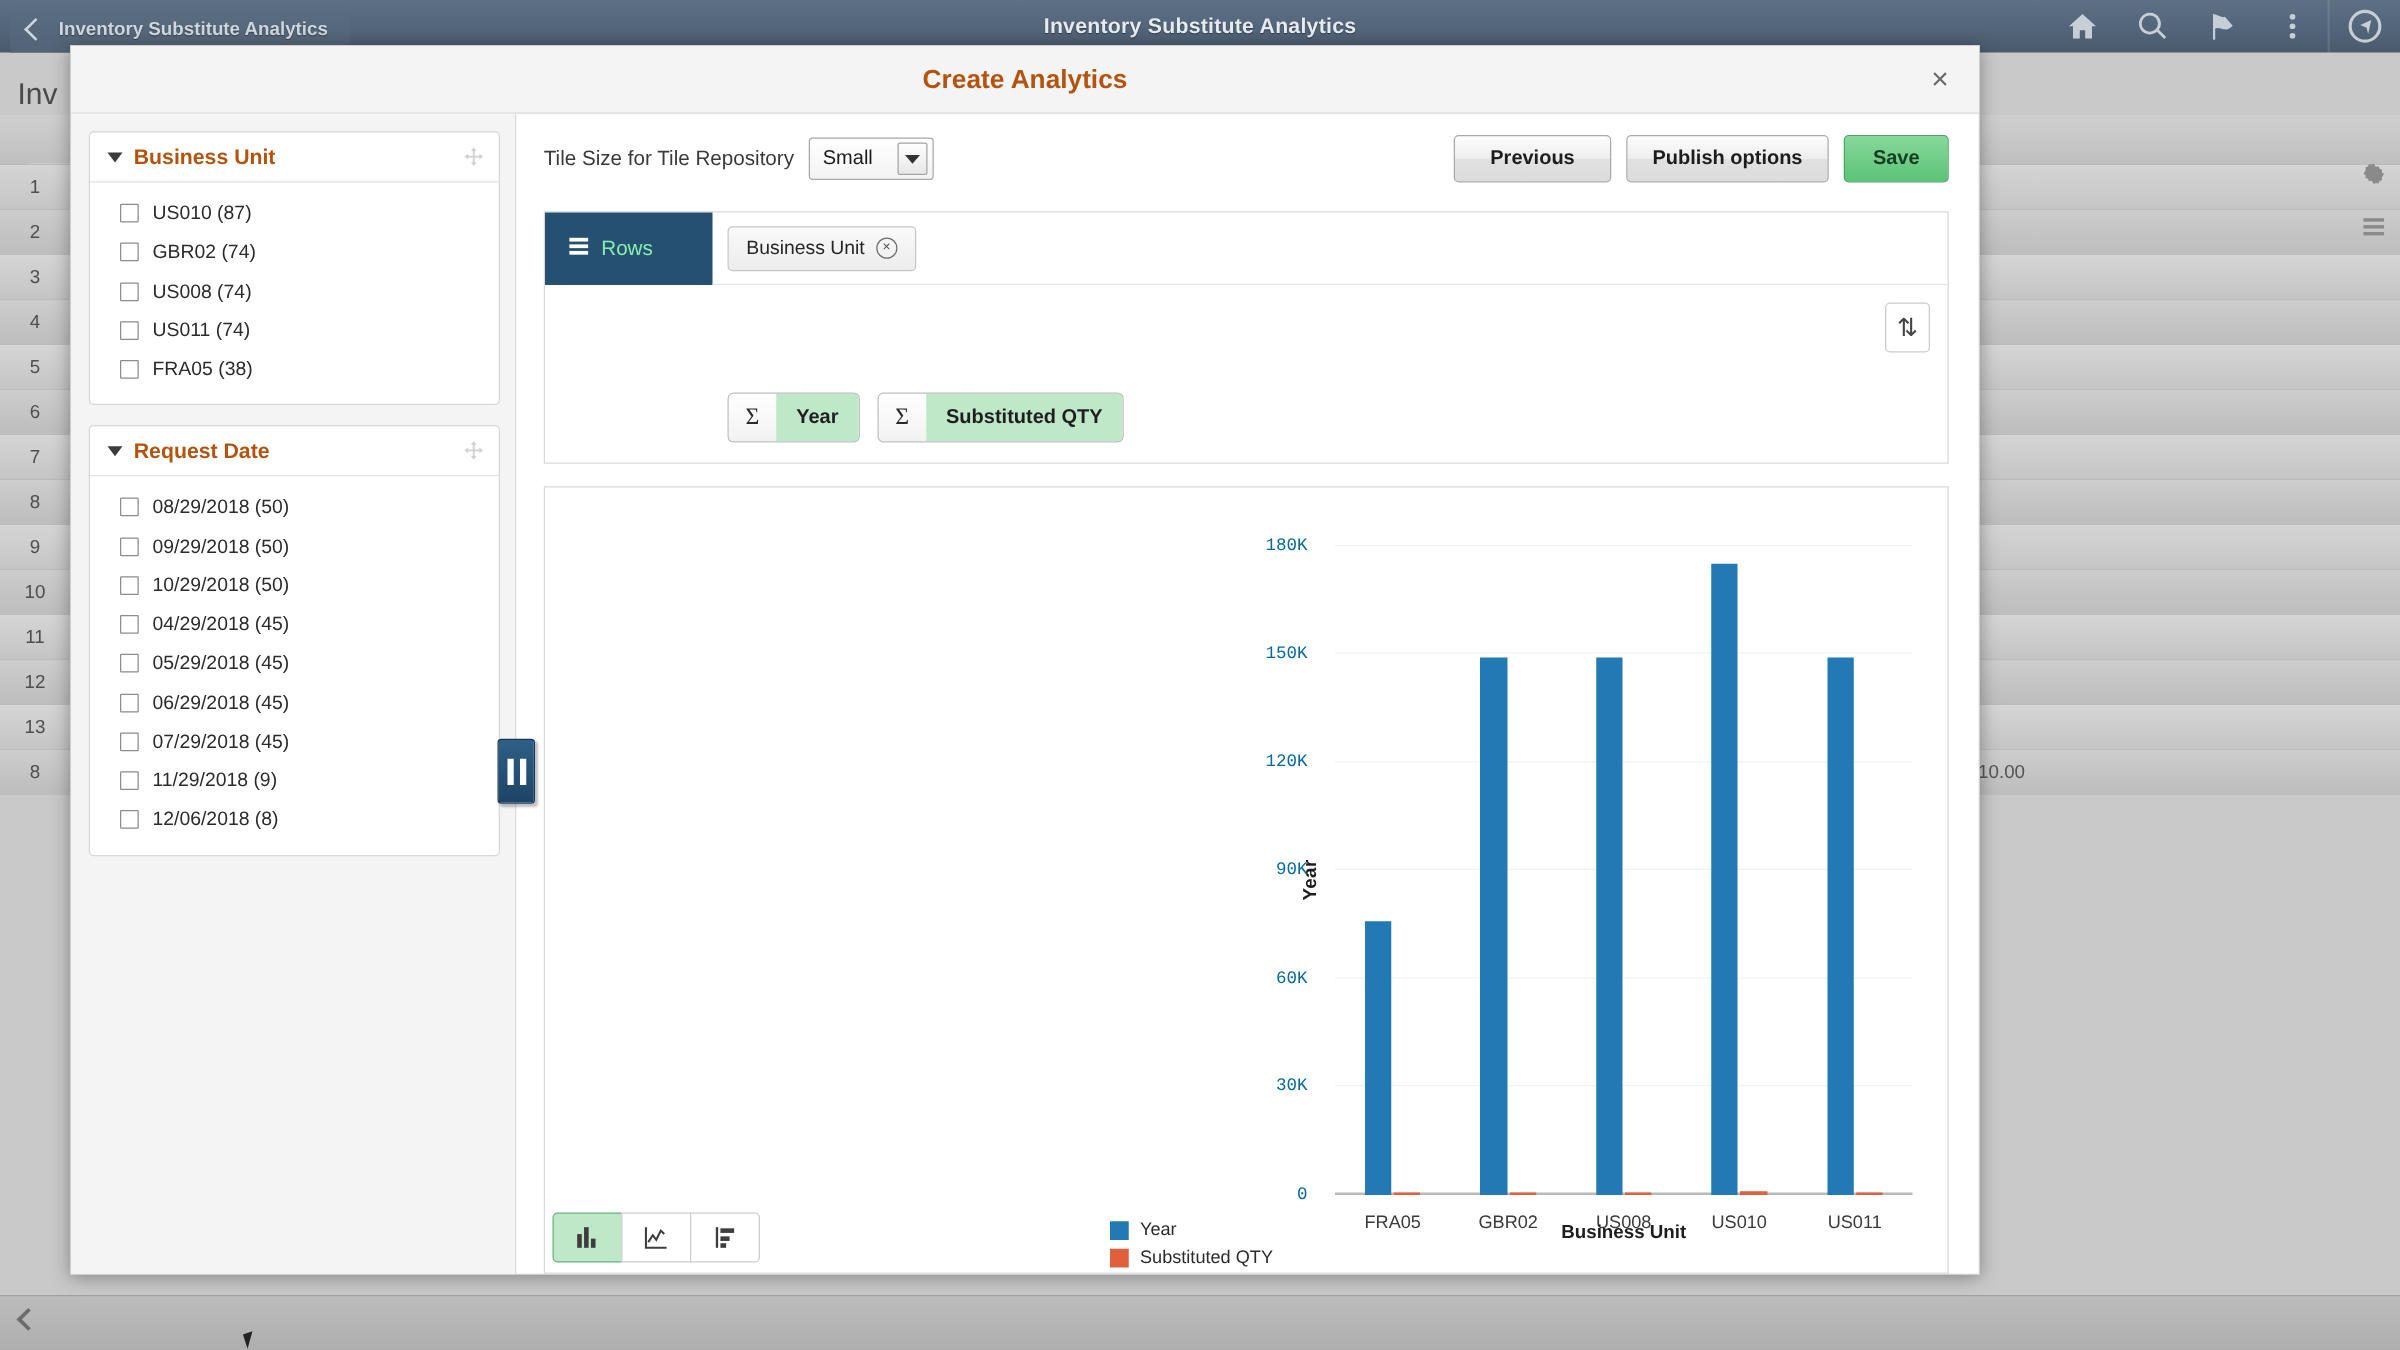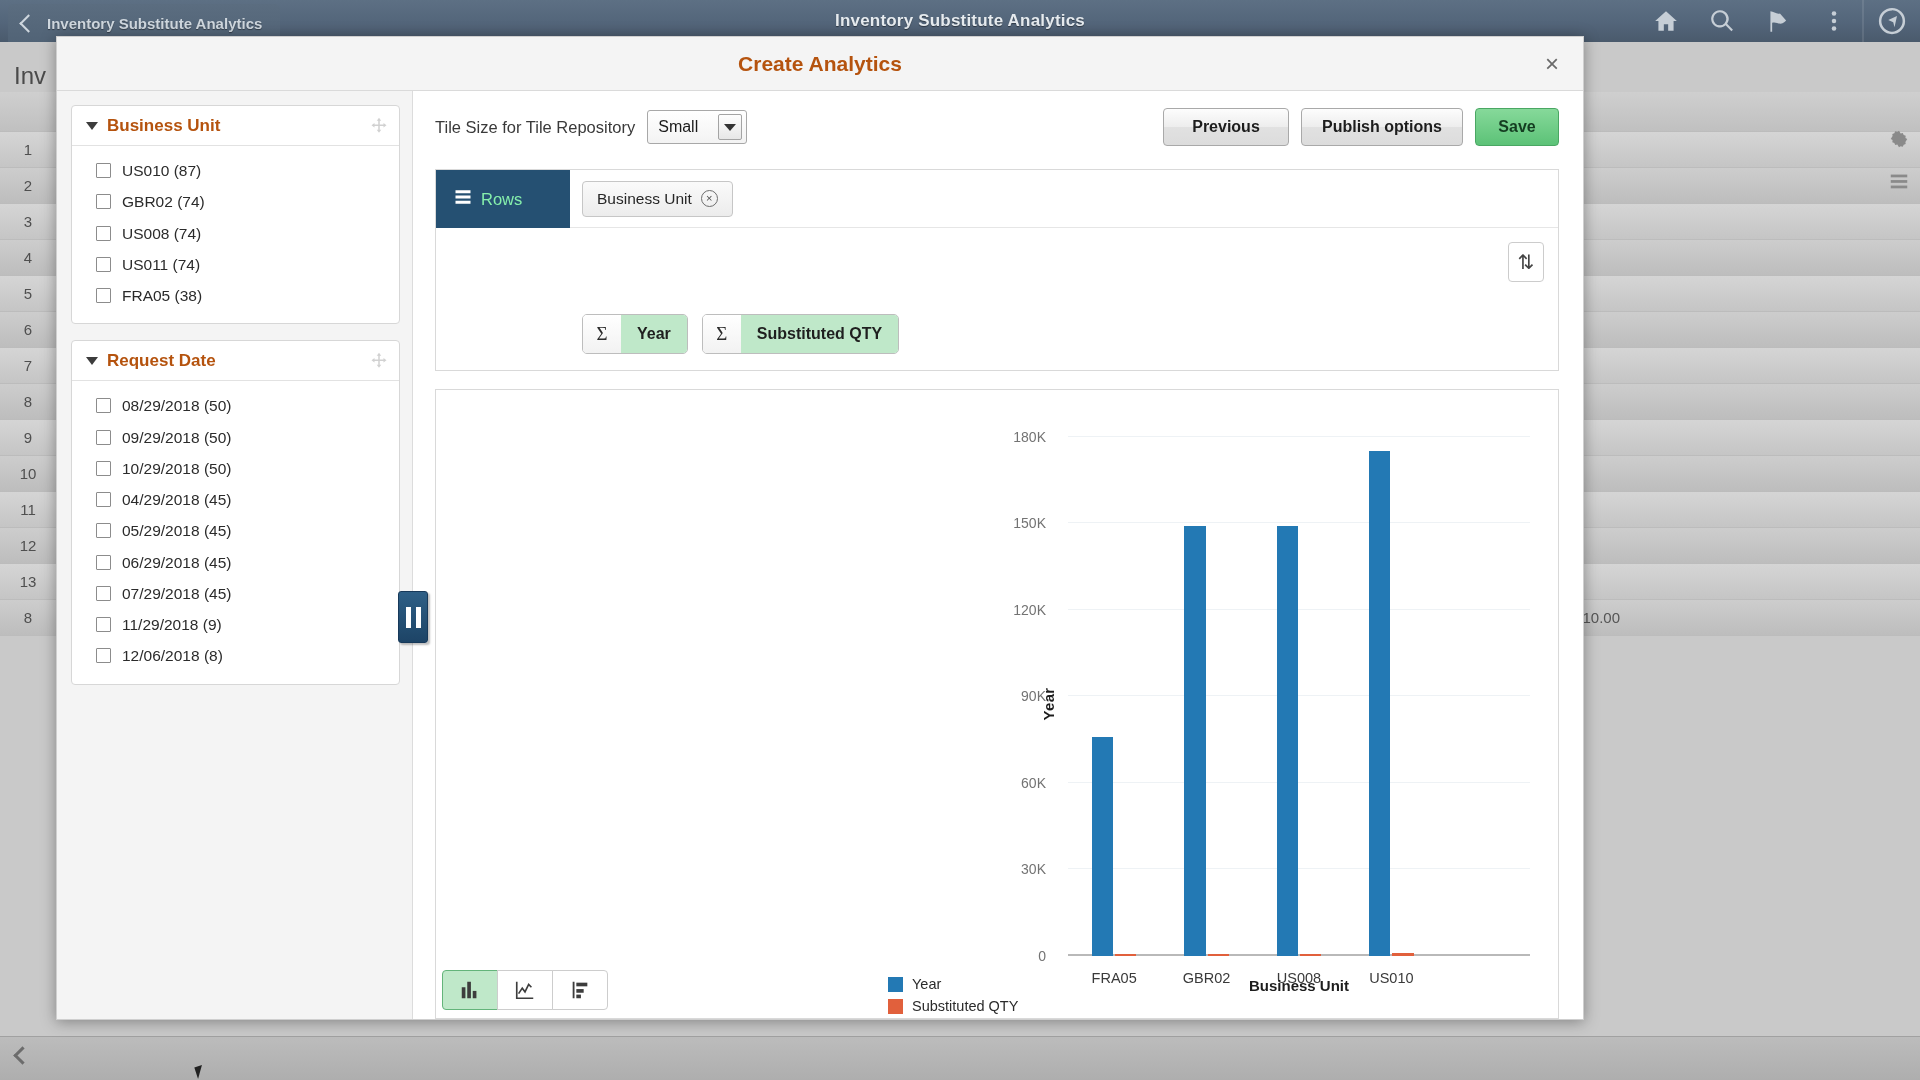--- a/index.html
+++ b/index.html
@@ -208,21 +208,21 @@
     margin:18px 0 0 0; border:1px solid #d9d9d9; background:#fff;
     flex:1; min-height:0; position:relative; display:flex; flex-direction:column;
   }
   #plot { position:relative; flex:1; min-height:0; }
   .ylabel-rot {
     position:absolute; left:596px; top:50%; transform:translateY(-50%) rotate(-90deg);
     font-size:15px; font-weight:bold; color:#1d1d1d; letter-spacing:.3px;
   }
   .ytick {
     position:absolute; right:0; transform:translateY(-50%);
-    font-size:14px; color:#737373; font-family:Liberation Sans, sans-serif;text-align:center;
+    font-size:14px; color:#0369a1; font-family:Liberation Mono, monospace;text-align:center;
   }
   #yticks { position:absolute; left:560px; top:18px; bottom:62px; width:58px; }
   #gridarea { position:absolute; left:632px; right:28px; top:18px; bottom:62px; }
   .gridline { position:absolute; left:0; right:0; height:1px; background:#eef2f5; }
   .gridline.zero { background:#b9b9b9; height:2px; }
   .barcol { position:absolute; bottom:0; top:0; }
   .bar-blue { position:absolute; bottom:0; background:#2379b4; }
   .bar-orange { position:absolute; bottom:0; background:#e1603c; }
   .xtick {
     position:absolute; top:100%; margin-top:14px; transform:translateX(-50%);
@@ -560,20 +560,25 @@
               <div class="barcol" style="left: 40%; width: 20%;">
                 <div class="bar-blue" style="left: 26%; width: 23%; height: 78.4211%; background: rgb(35, 121, 180);"></div>
                 <div class="bar-orange" style="left: 51%; width: 23%; height: 0.421053%; background: rgb(225, 96, 60);"></div>
                 <div class="xtick" style="left: 50%;">US008</div>
               </div>
               <div class="barcol" style="left: 60%; width: 20%;">
                 <div class="bar-blue" style="left: 26%; width: 23%; height: 92.1053%; background: rgb(35, 121, 180);"></div>
                 <div class="bar-orange" style="left: 51%; width: 23%; height: 0.473684%; background: rgb(225, 96, 60);"></div>
                 <div class="xtick" style="left: 50%;">US010</div>
               </div>
+              <div class="barcol" style="left: 80%; width: 20%;">
+                <div class="bar-blue" style="left: 26%; width: 23%; height: 78.4211%; background: rgb(35, 121, 180);"></div>
+                <div class="bar-orange" style="left: 51%; width: 23%; height: 0.421053%; background: rgb(225, 96, 60);"></div>
+                <div class="xtick" style="left: 50%;">US011</div>
+              </div>
             </div>
           <div id="xaxis-title">Business Unit</div>
           <div id="legend">
               <div class="lrow">
                 <span class="sw" style="background: rgb(35, 121, 180);"></span>
                 <span>Year</span>
               </div>
               <div class="lrow">
                 <span class="sw" style="background: rgb(225, 96, 60);"></span>
                 <span>Substituted QTY</span>

